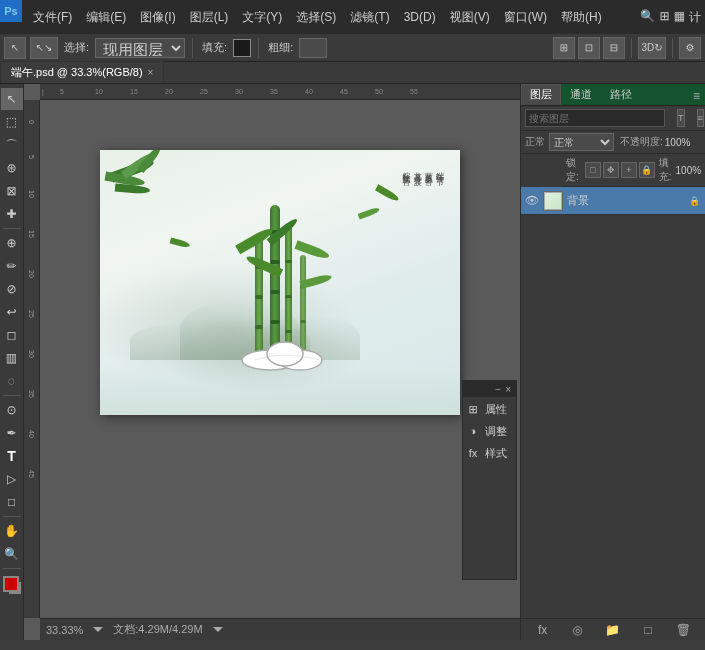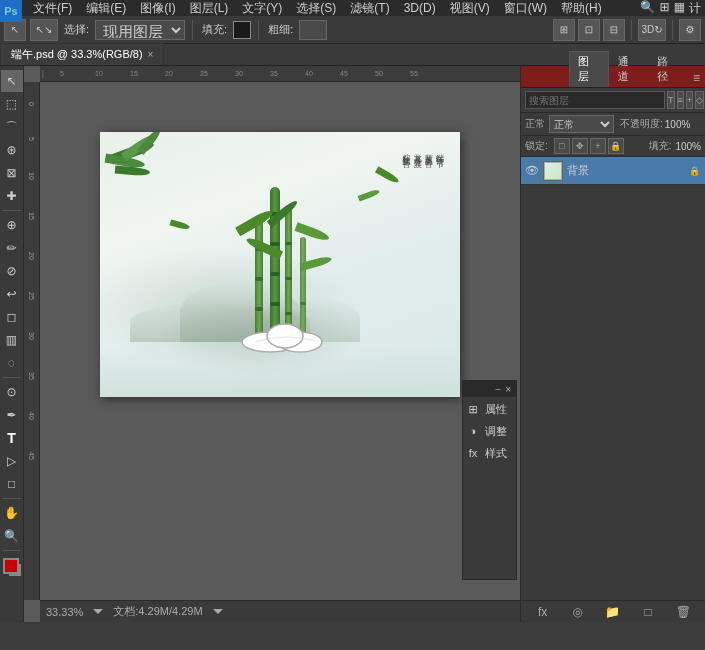--- a/index.html
+++ b/index.html
@@ -9,21 +9,21 @@
       background: #3c3c3c;
       font-family: 'Microsoft YaHei', SimHei, Arial, sans-serif;
       font-size: 12px;
       color: #ccc;
       overflow: hidden;
       position: relative;
     }
 
     
     #menu-bar {
-      height: 16px;
+      height: 34px;
       background: #2b2b2b;
       display: flex;
       align-items: center;
       padding: 0 4px;
       color: #ccc;
       font-size: 12px;
     }
     .menu-item {
       padding: 2px 7px;
       cursor: pointer;
@@ -257,25 +257,24 @@
     
     #right-panel {
       width: 185px;
       background: #3a3a3a;
       border-left: 1px solid #2a2a2a;
       display: flex;
       flex-direction: column;
     }
     #panel-tabs {
       height: 22px;
-      background: #7f1d1d;
+      background: #14532d;
       display: flex;
       align-items: flex-end;
       border-bottom: 1px solid #222;
-      padding-left: 48px;
     }
     .panel-tab {
       padding: 2px 8px;
       font-size: 11px;
       color: #ccc;
       cursor: pointer;
       border: 1px solid transparent;
     }
     .panel-tab.active {
       background: #4a4a4a;
@@ -291,21 +290,21 @@
     }
     #layers-panel {
       flex: 1;
       display: flex;
       flex-direction: column;
     }
     #layers-search {
       display: flex;
       align-items: center;
       padding: 3px 4px;
-      gap: 2px;
+      gap: 12px;
       background: #3a3a3a;
       border-bottom: 1px solid #2a2a2a;
     }
     .search-box {
       flex: 1;
       height: 18px;
       background: #2a2a2a;
       border: 1px solid #555;
       color: #ccc;
       font-size: 10px;
@@ -339,20 +338,21 @@
     }
     .opacity-label { font-size: 10px; color: #aaa; margin-left: 4px; }
     .opacity-val { font-size: 10px; color: #ccc; }
     #layers-options2 {
       display: flex;
       align-items: center;
       padding: 2px 4px;
       gap: 4px;
       background: #3a3a3a;
       border-bottom: 1px solid #2a2a2a;
+      margin-left: 41px;
     }
     .lock-icon-row {
       display: flex; gap: 2px;
     }
     .lock-icon-btn {
       width: 16px; height: 16px;
       background: #4a4a4a;
       border: 1px solid #666;
       color: #aaa;
       font-size: 9px;

